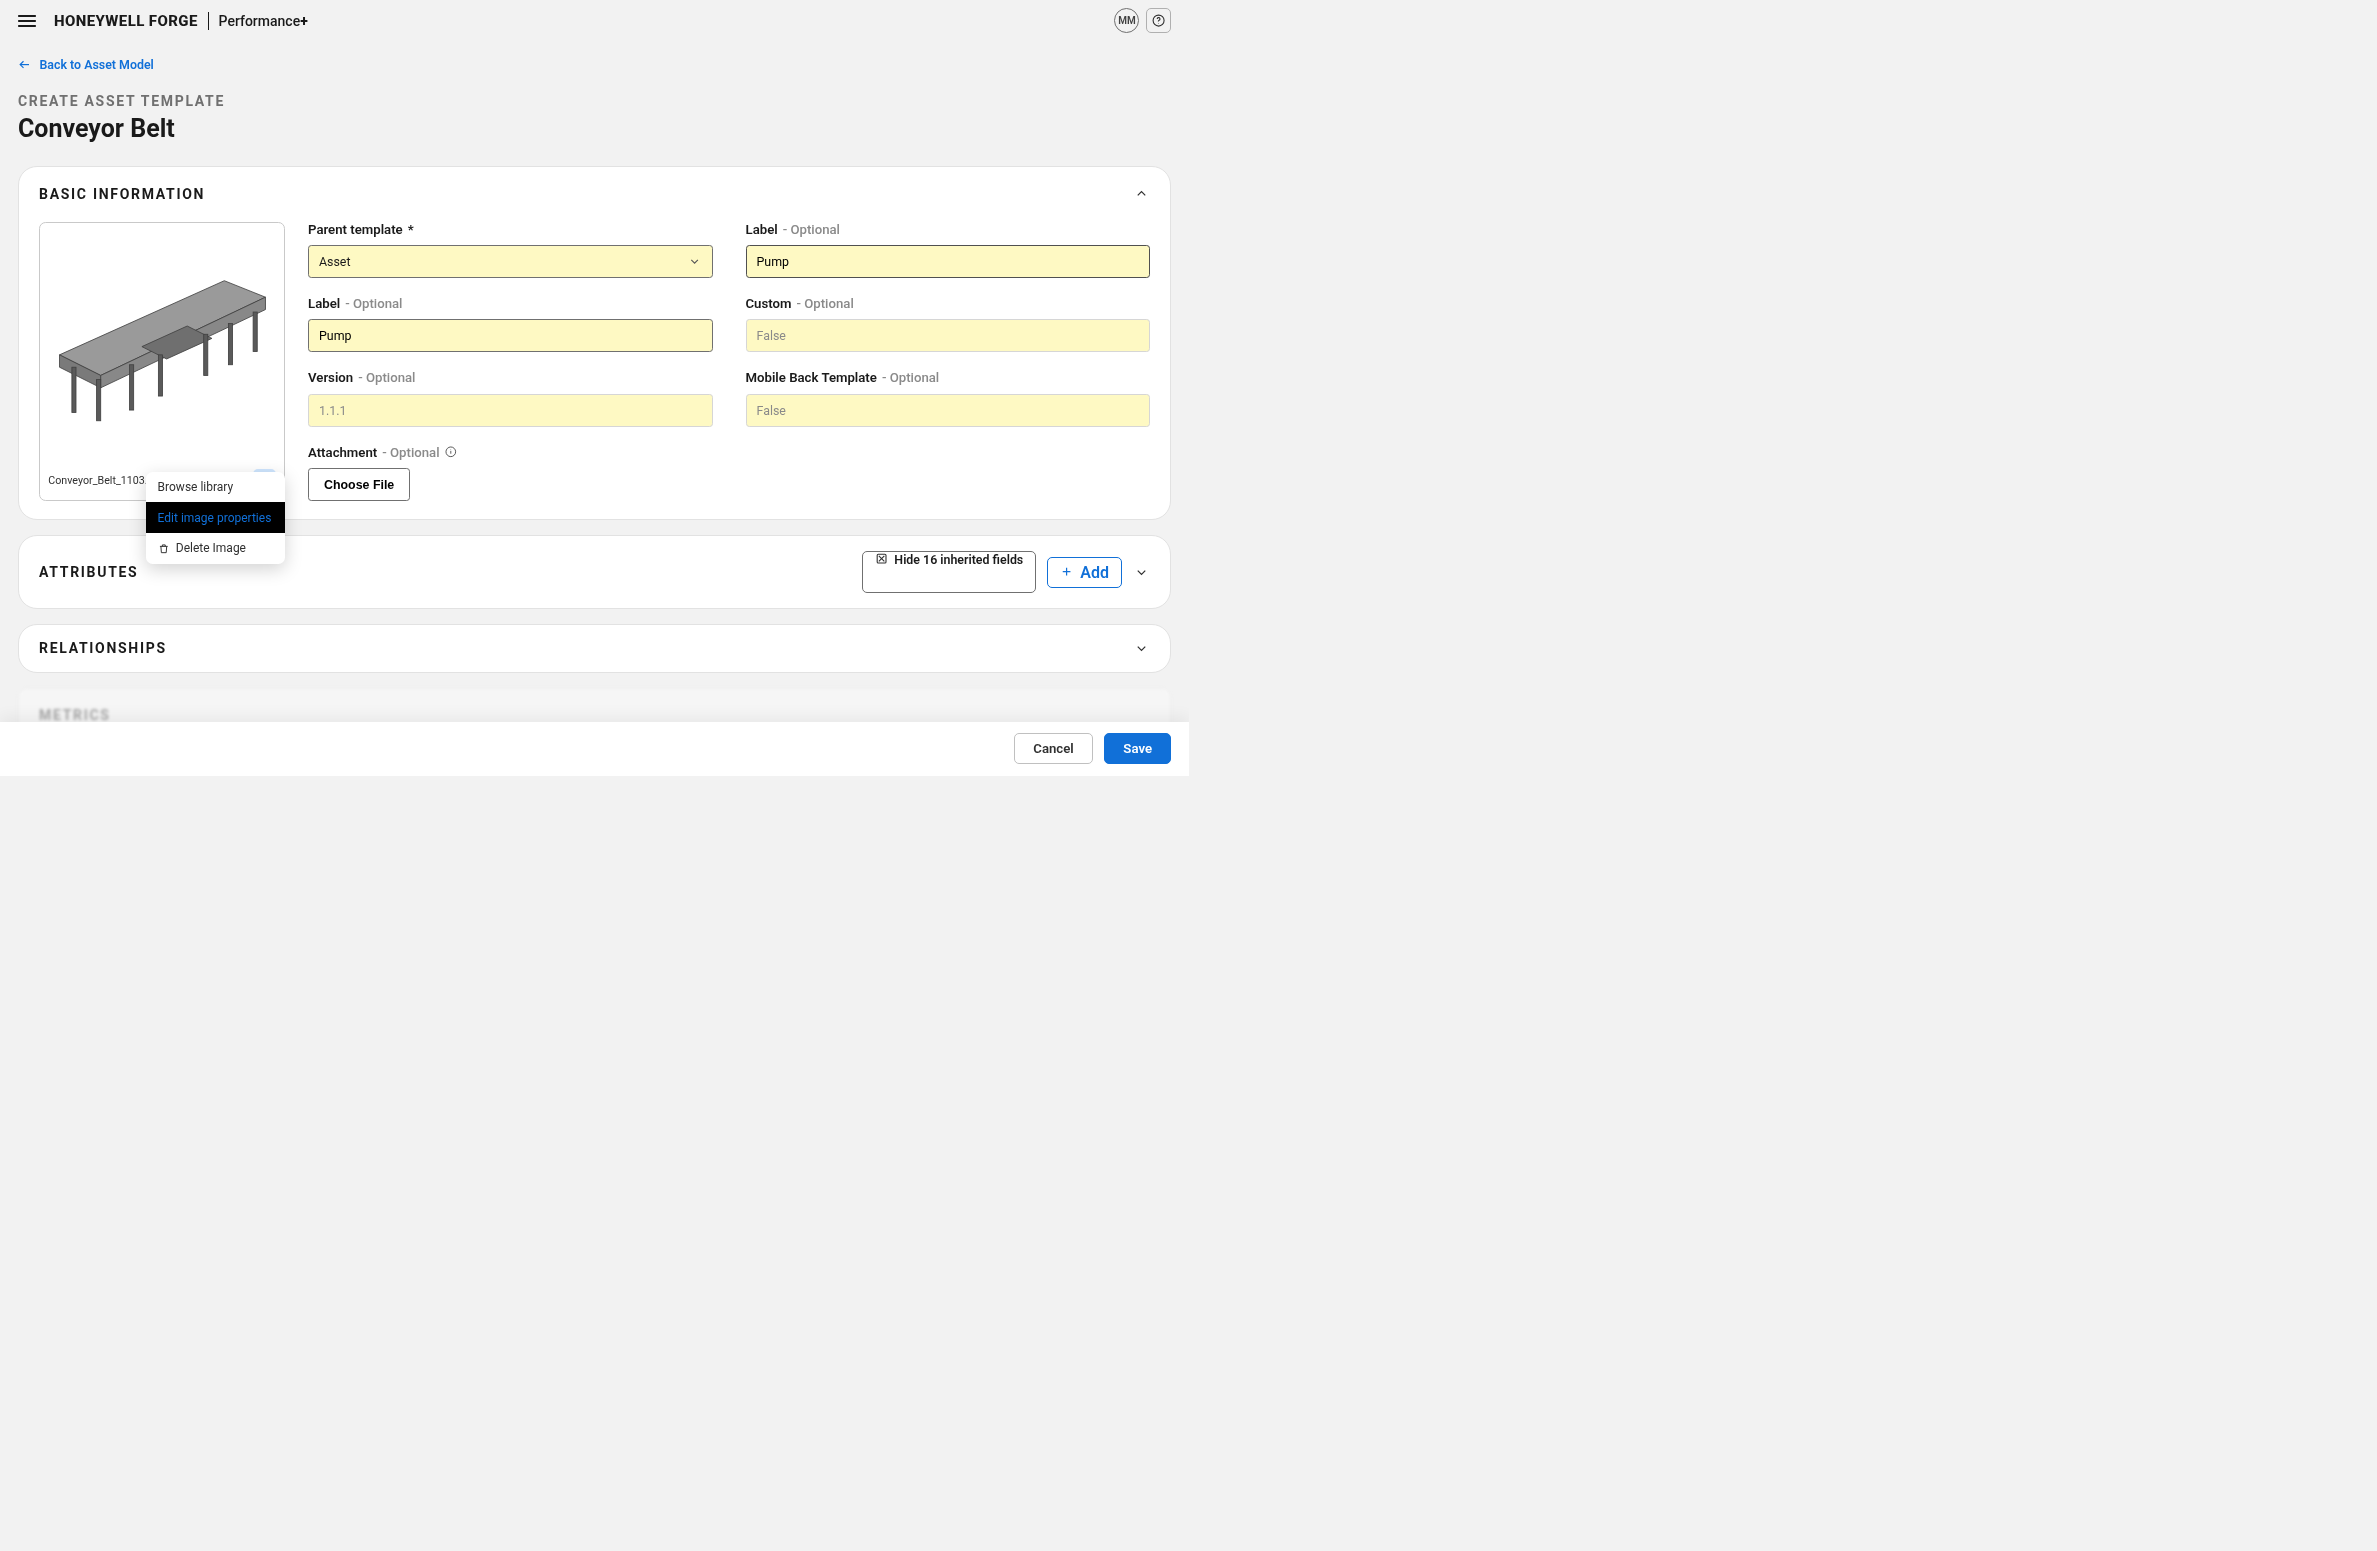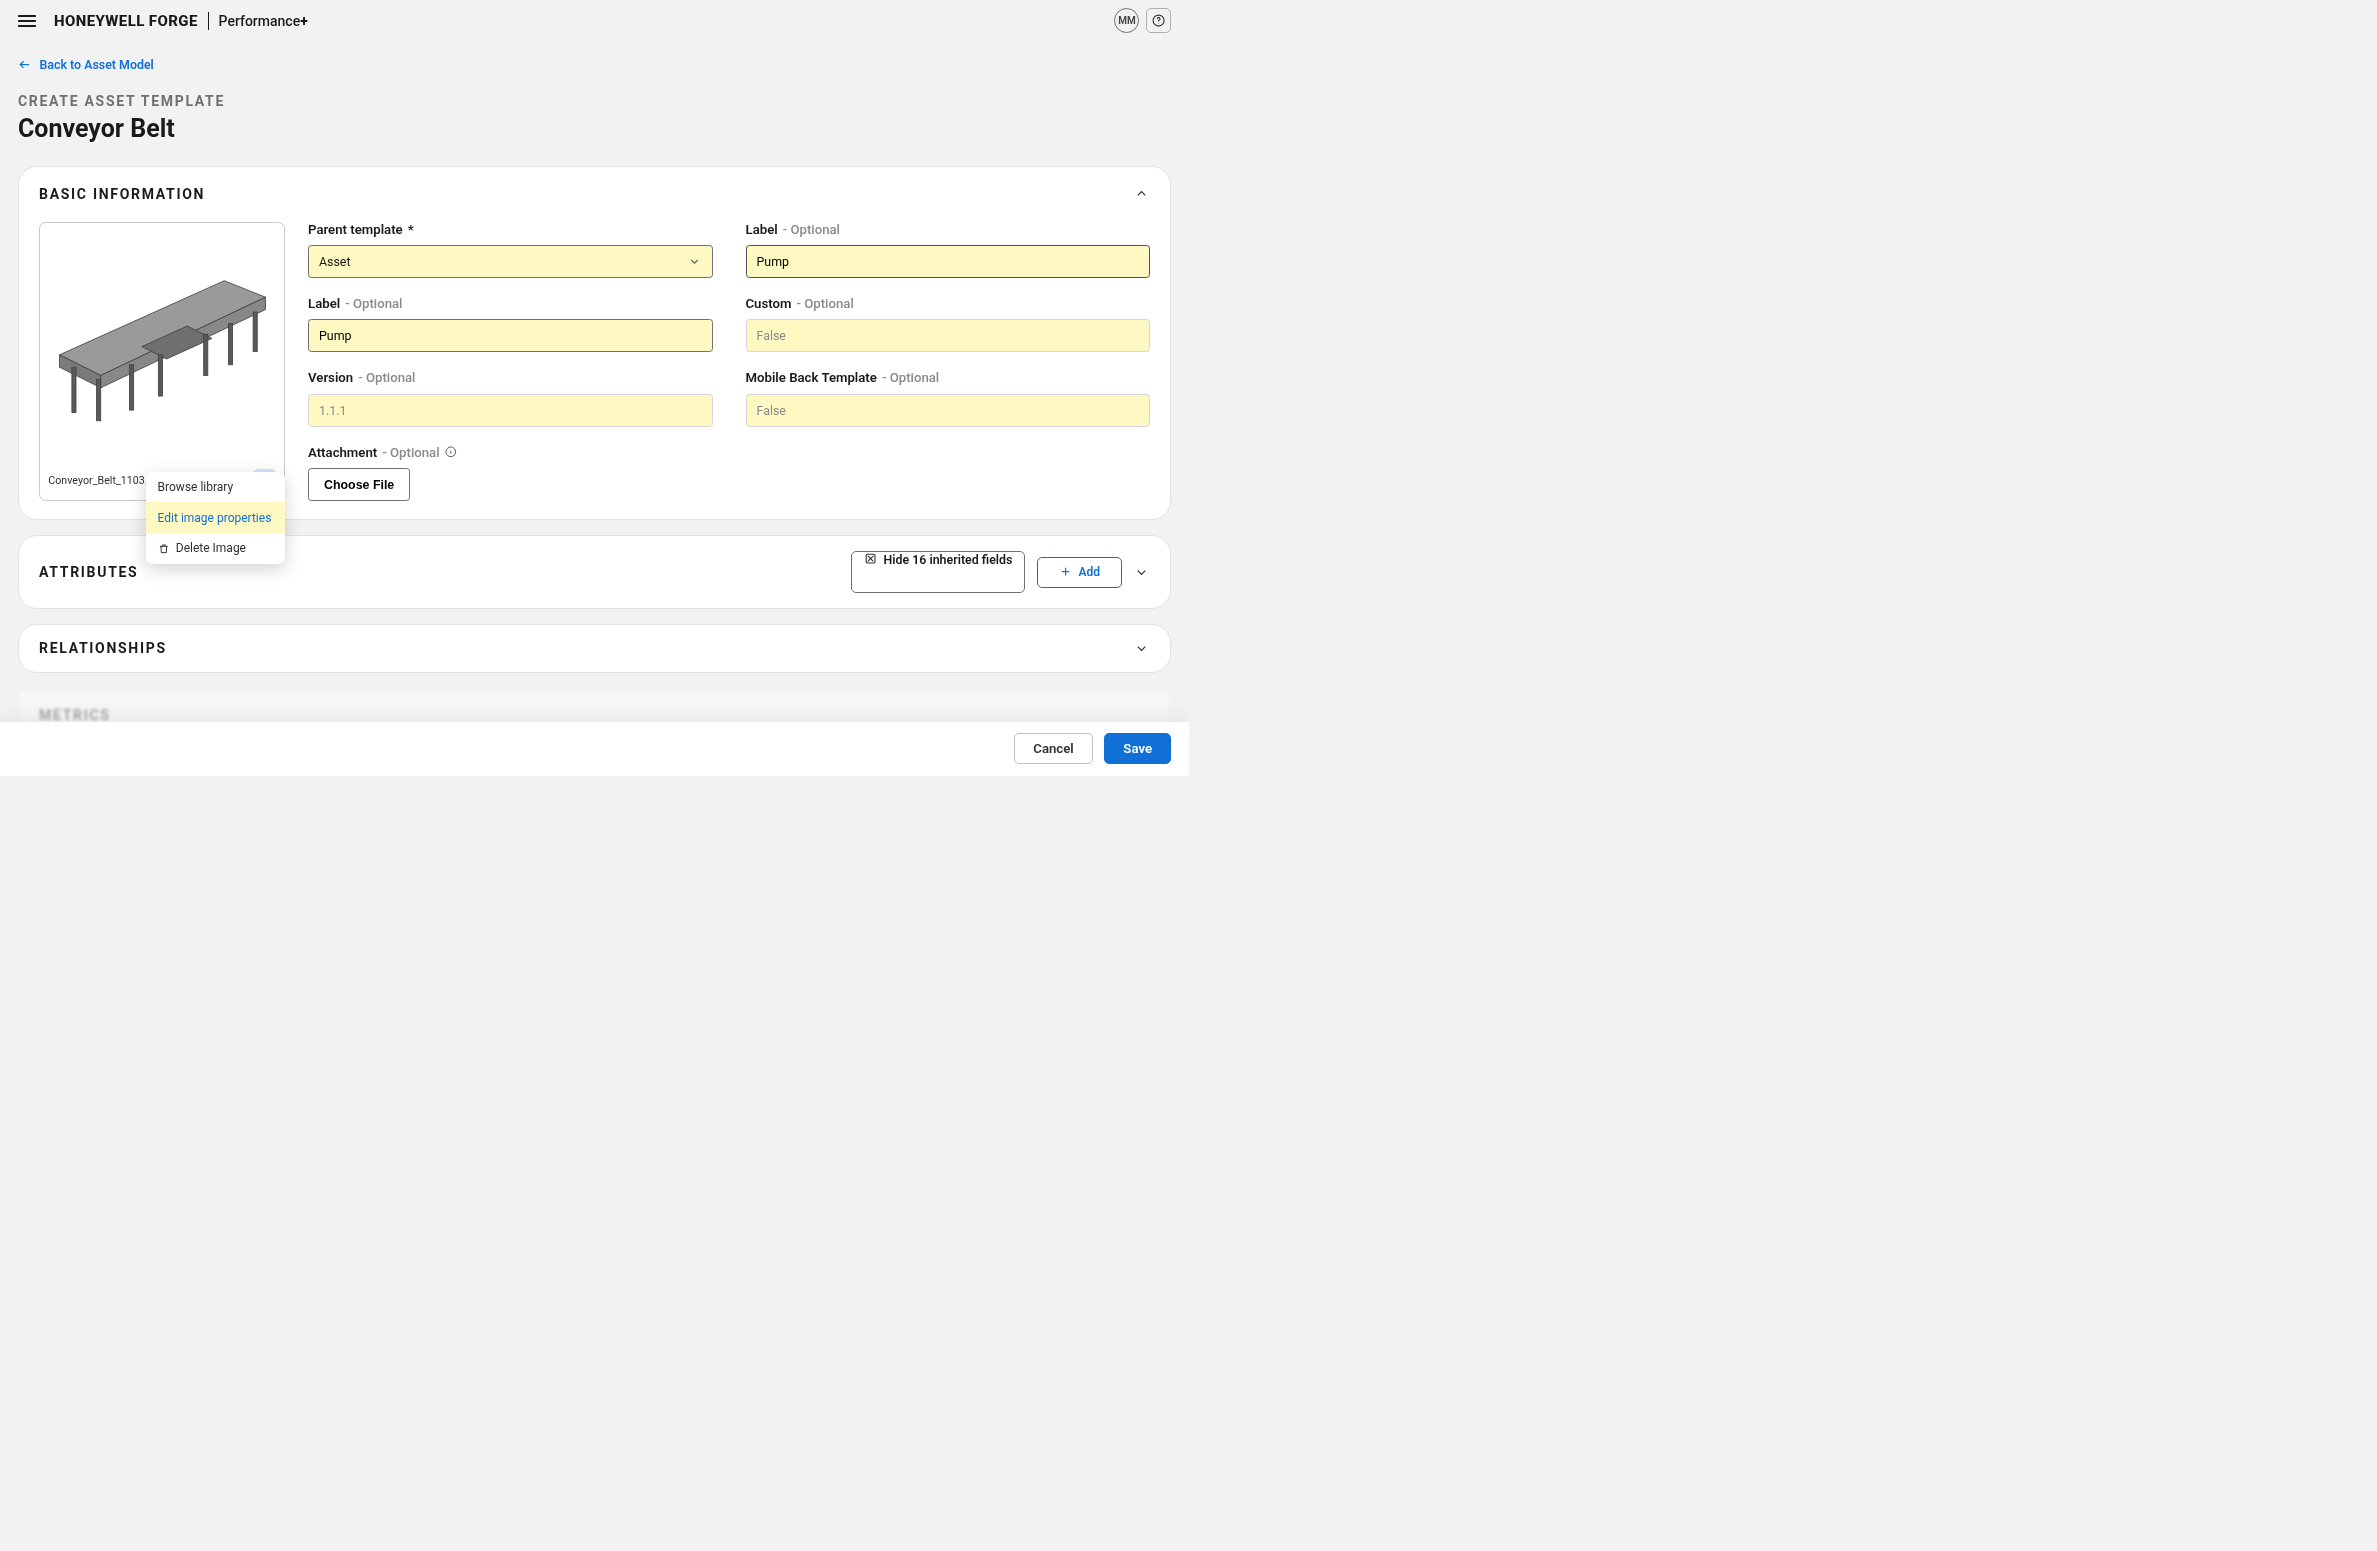--- a/index.html
+++ b/index.html
@@ -83,21 +83,21 @@
   
   .img-menu {
     position:absolute; top:249px; left:106px; width:139px;
     background:#fff; border-radius:6.6px; box-shadow:0 5px 18px rgba(0,0,0,0.18);
     overflow:hidden; z-index:50;
   }
   .img-menu-item {
     padding:8.3px 11.6px; font-size:12px; display:flex; align-items:center; gap:6.6px;
     cursor:pointer; color:#303030;
   }
-  .img-menu-item.active { background:#fef9c3; color:#1170d8;align-items:center; }
+  .img-menu-item.active { background:#000000; color:#1170d8;align-items:center; }
 
   
   .form-grid {
     flex:1; display:grid; grid-template-columns:1fr 1fr; column-gap:33px; row-gap:18px;
     align-content:start;
   }
   .field {}
   .field-label { font-size:13.2px; font-weight:600; color:#1a1a1a; display:flex; align-items:center; gap:5px; }
   .field-label .req { color:#1a1a1a; font-weight:700; }
   .field-label .opt { color:#8a8a8a; font-weight:500; }
@@ -118,22 +118,22 @@
   }
 
   
   .attr-actions { display:flex; align-items:center; gap:11.6px; }
   .hide-btn {
     height:42px; padding:0 11.6px; border:0.8px solid #707070; border-radius:5px;
     background:#fff; display:flex; gap:6.6px; font-weight:600; font-size:12.4px;
     cursor:pointer;
   }
   .add-btn {
-    height:31px; padding:0 21px; border:0.8px solid #1170d8; color:#1170d8; border-radius:5px;
-    background:#fff; display:flex; align-items:center; gap:6.6px; font-weight:600; font-size:12px;
+    height:31px; padding:0 12px; border:0.8px solid #1170d8; color:#1170d8; border-radius:5px;
+    background:#fff; display:flex; align-items:center; gap:6.6px; font-weight:600; font-size:16px;
     cursor:pointer;
   }
 
   
   .footer-bar {
     position:absolute; bottom:0; left:0; right:0;
     background:#fff;
     padding:11.6px 18px; display:flex; justify-content:flex-end; gap:11.6px;
     box-shadow: 0 -5px 15px rgba(0,0,0,0.06);
   }

